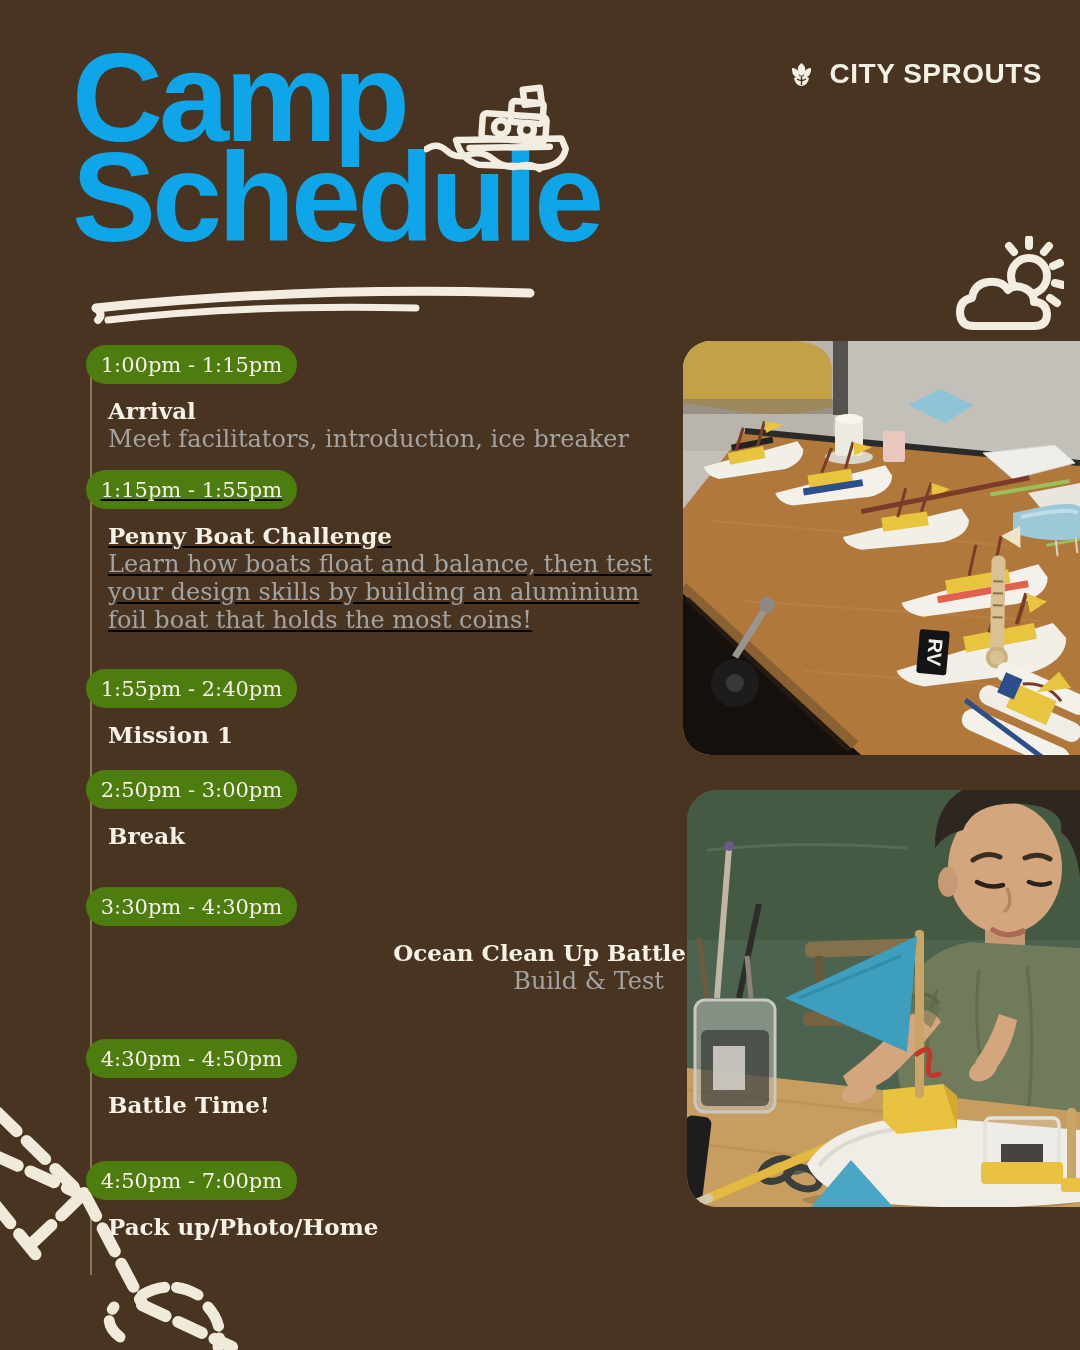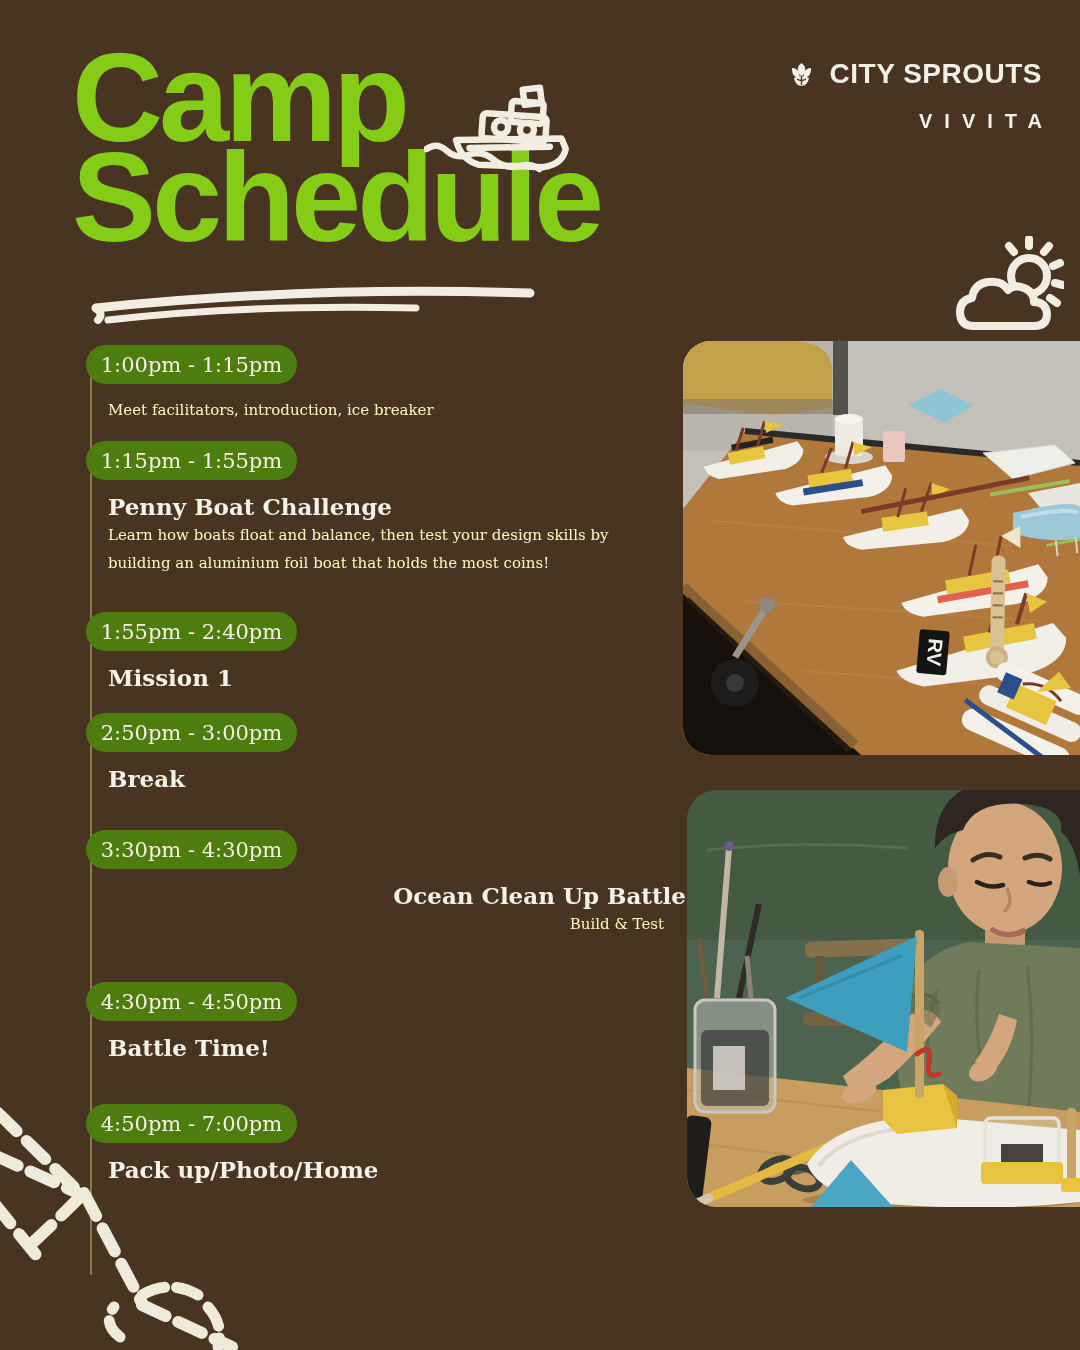--- a/index.html
+++ b/index.html
@@ -6,21 +6,21 @@
   body{
     width:1080px;height:1350px;position:relative;overflow:hidden;
     background:#483420;
     font-family:"DejaVu Serif", serif;
   }
   
   .title{
     position:absolute;left:72px;top:48px;z-index:2;
     font-family:"Liberation Sans", sans-serif;
     font-weight:700;font-size:126px;line-height:100px;
-    letter-spacing:-4px;color:#84cc16;
+    letter-spacing:-4px;color:#0ea5e9;
   }
   .boat-doodle{position:absolute;left:424px;top:74px;z-index:2;}
   .underline{position:absolute;left:86px;top:282px;z-index:1;}
   .brand{
     position:absolute;top:58px;right:38px;z-index:2;text-align:right;color:#F5F1E6;
     font-family:"Liberation Sans", sans-serif;
   }
   .brand-row1{display:flex;align-items:center;justify-content:flex-end;gap:15px;
     font-weight:700;font-size:28px;letter-spacing:.5px;}
   .brand-row2{margin-top:20px;font-weight:700;font-size:20px;letter-spacing:12px;margin-right:-12px;}
@@ -33,24 +33,24 @@
   .schedule{position:absolute;left:86px;top:345px;width:600px;z-index:2;}
   .pill{
     width:211px;height:39px;border-radius:20px;background:#4d7c0f;
     display:flex;align-items:center;justify-content:center;
     color:#F7F2E7;font-size:21px;margin-bottom:12px;
   }
   .item-title{
     color:#F7F2E7;font-weight:700;font-size:23px;line-height:29px;margin-left:22px;
   }
   .item-desc{
-    color:#fef9c3;font-size:15px;line-height:28px;margin-left:22px;width:556px;
+    color:#a3a3a3;font-size:24px;line-height:28px;margin-left:22px;width:556px;
   }
   .item:nth-of-type(1){margin-bottom:17px;}
-  .item:nth-of-type(2){margin-bottom:22px;}
+  .item:nth-of-type(2){margin-bottom:22px;text-decoration:underline;}
   .item:nth-of-type(3){margin-bottom:21px;margin-top:35px;}
   .item:nth-of-type(4){margin-bottom:37px;}
   .item:nth-of-type(5){margin-bottom:40px;text-align:right;}
   .item:nth-of-type(6){margin-bottom:42px;margin-top:44px;}
   
   .photo{position:absolute;overflow:hidden;z-index:2;}
   .photo svg{display:block;}
   .photo-top{left:683px;top:341px;width:397px;height:414px;border-radius:28px 0 0 28px;}
   .photo-bottom{left:687px;top:790px;width:393px;height:417px;border-radius:30px 0 0 30px;}
   .corner-scribble{position:absolute;left:-8px;top:1085px;z-index:1;}
@@ -93,21 +93,20 @@
         <path d="M23,7 Q18,7 16,12 Q15,15 16.5,17 Q21,16 22.5,12 Q23.4,9 23,7 Z"></path>
         <path d="M6,17 Q13.5,13 21,17 Q20,24 13.5,25 Q7,24 6,17 Z"></path>
       </g>
       <g stroke="#483420" stroke-width="1.4" fill="none">
         <path d="M13.5,15 V24"></path>
           <path d="M9,18 Q13.5,21 18,18"></path>
       </g>
     </svg>
     <span>CITY SPROUTS</span>
   </div>
-  <div class="brand-row2">VIVITA</div>
 </div>
 
 <svg class="cloud-sun" width="112" height="100" viewBox="0 0 112 100">
   <g fill="none" stroke="#F2EDE0" stroke-width="8" stroke-linecap="round">
     <circle cx="77" cy="40" r="18"></circle>
     <path d="M77,10 v-7"></path>
       <path d="M92,16 l5,-6"></path>
       <path d="M101,30 l7,-3"></path>
     <path d="M62,16 l-5,-6"></path>
       <path d="M103,47 l8,2"></path>
@@ -116,20 +115,21 @@
   <path d="M22,90 Q8,90 8,76 Q8,64 20,62 Q22,48 36,46 Q50,44 56,54 Q62,48 72,52 Q82,56 82,66 Q94,66 95,78 Q95,90 82,90 Z" fill="#483420" stroke="#F2EDE0" stroke-width="8" stroke-linejoin="round"></path>
 </svg>
 
 <div class="timeline-line"></div>
 
 <div class="schedule">
   <div class="item">
     <div class="pill">
         <span>1:00pm - 1:15pm</span>
       </div>
+    <div class="item-title">Arrival</div>
     <div class="item-desc">Meet facilitators, introduction, ice breaker</div>
   </div>
   <div class="item">
     <div class="pill">
         <span>1:15pm - 1:55pm</span>
       </div>
     <div class="item-title">Penny Boat Challenge</div>
     <div class="item-desc">Learn how boats float and balance, then test your design skills by building an aluminium foil boat that holds the most coins!</div>
   </div>
   <div class="item">

